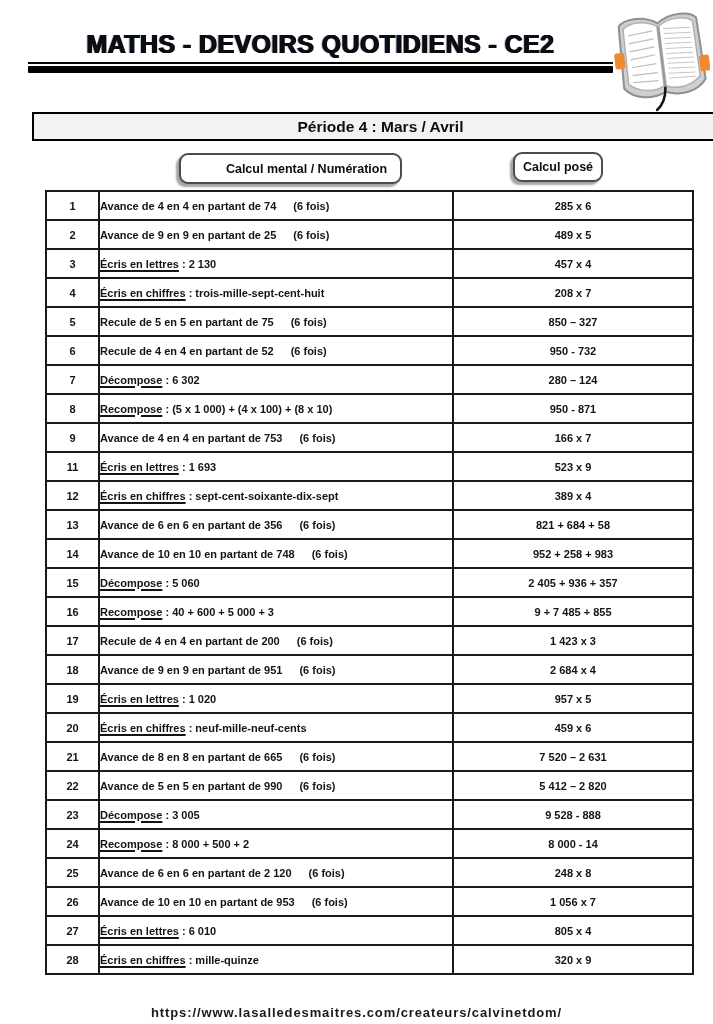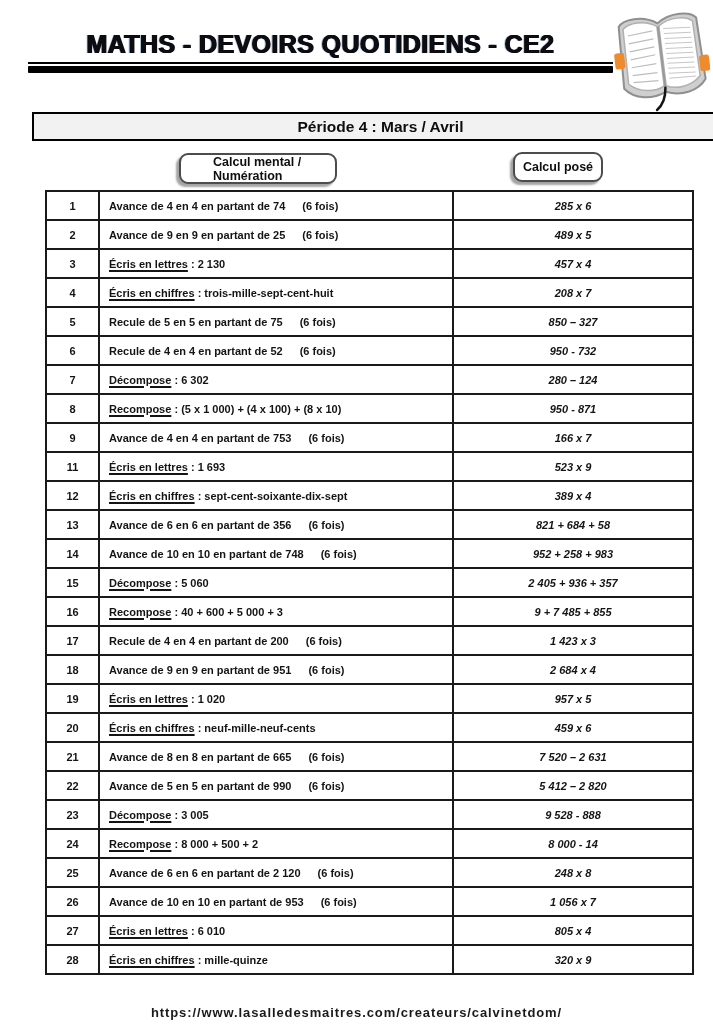--- a/index.html
+++ b/index.html
@@ -25,34 +25,34 @@
     display:flex; align-items:center; justify-content:center;
     font-size:15.5px; font-weight:bold; color:#0e0e0e;margin-left:24px;
   }
 
   .hdr-btn {
     position:absolute; background:#fff; border:2px solid #4c4c4c; border-radius:9px;
     display:flex; align-items:center; justify-content:center;
     font-size:12.5px; font-weight:bold; color:#0e0e0e;
     box-shadow:-3px 3px 2px rgba(90,90,90,0.55);
   }
-  .btn-mental { left:179px; top:153px; width:158px; height:31px;padding-left:32px; }
+  .btn-mental { left:179px; top:153px; width:223px; height:31px;padding-left:32px; }
   .btn-pose   { left:513px; top:152px; width:90px;  height:30px; }
 
   table.exo {
     position:absolute; top:190px; left:45px; width:619px;
     border-collapse:collapse; table-layout:fixed;
   }
   table.exo td {
     border:2px solid #1a1a1a; height:29px; vertical-align:middle;
     font-size:11px; font-weight:bold; color:#141414; overflow:hidden; white-space:nowrap;
   }
   td.c-num  { width:53px;  text-align:center; }
-  td.c-ment { width:354px; text-align:left; padding-left:9px; }
-  td.c-pose { width:240px; text-align:center;font-style:italic; }
+  td.c-ment { width:354px; text-align:left; }
+  td.c-pose { width:240px; text-align:center; }
   .kw { text-decoration:underline; text-underline-offset:2px; text-decoration-thickness:1.5px; }
   .note { margin-left:17px; }
 
   .footer-url {
     position:absolute; top:1005px; left:0; width:713px; text-align:center;
     font-size:13px; font-weight:bold; letter-spacing:0.9px; color:#1a1a1a;
   }
 </style>
 </head>
 <body>

